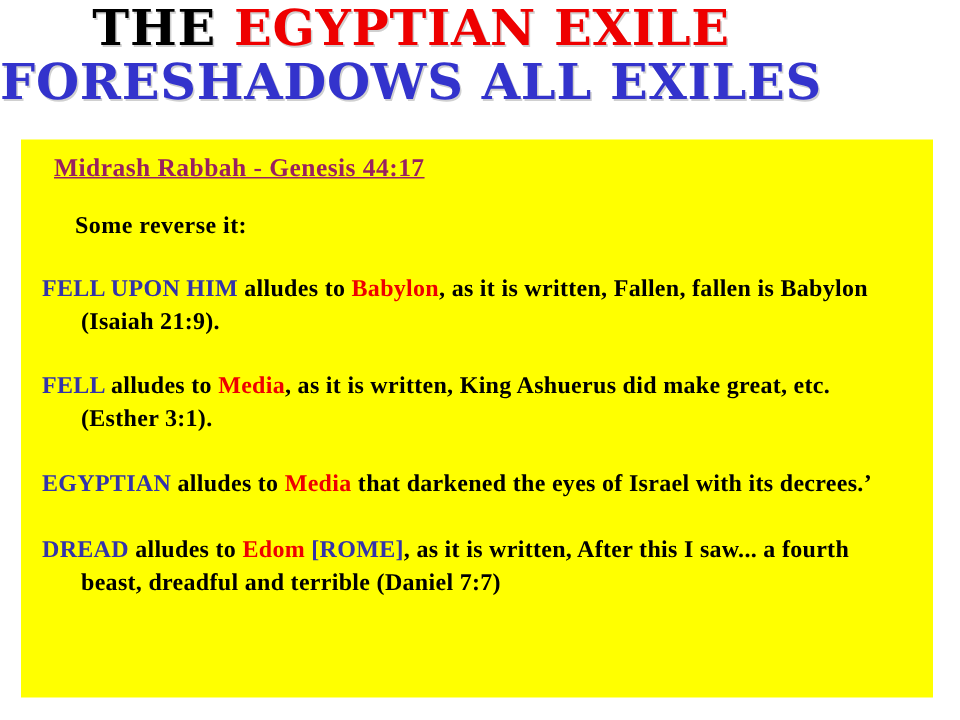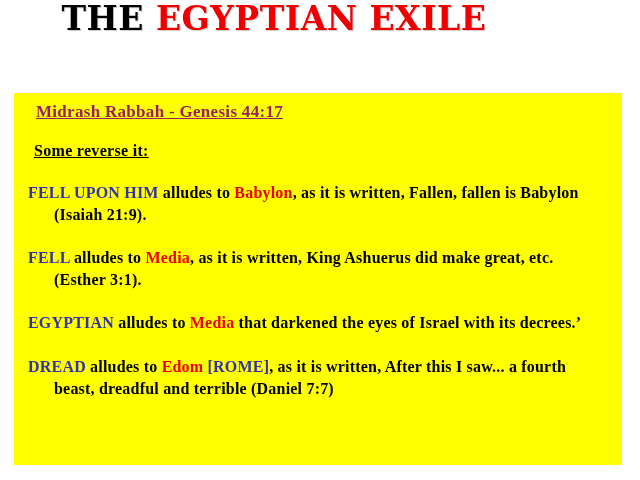--- a/index.html
+++ b/index.html
@@ -69,23 +69,22 @@
     display: inline-block;
     margin: 3px 0 0 12px;
     letter-spacing: 0.3px;
   }
 
   .intro-line {
     font-family: "Liberation Serif", "DejaVu Serif", serif;
     font-weight: bold;
     font-size: 16px;
     color: #000000;
-    margin: 20px 0 0 10px;
+    margin: 20px 0 0 26px;
     letter-spacing: 0.3px;
-    text-decoration: underline;
   }
 
   .para {
     font-family: "Liberation Serif", "DejaVu Serif", serif;
     font-weight: bold;
     font-size: 16px;
     color: #000000;
     margin: 22px 0 0 4px;
     padding-left: 26px;
     text-indent: -26px;
@@ -97,20 +96,21 @@
   .kw-blue { color: #3333aa; margin-top: 28px; }
   .kw-red  { color: #ee0000; }
 </style>
 </head>
 <body>
 
 <div class="slide">
 
   <div class="title-block">
     <div class="title-line title-line-1"><span class="t-black">THE</span> <span class="t-red">EGYPTIAN EXILE</span></div>
+    <div class="title-line title-line-2"><span class="t-blue">FORESHADOWS ALL EXILES</span></div>
   </div>
 
   <div class="content-box">
 
     <div class="source-heading">Midrash Rabbah - Genesis 44:17</div>
 
     <div class="intro-line">Some reverse it:</div>
 
     <div class="para"><span class="kw-blue">FELL UPON HIM</span><span> alludes to </span><span class="kw-red">Babylon</span><span>, as it is written, Fallen, fallen is Babylon (Isaiah 21:9).</span></div>
 

